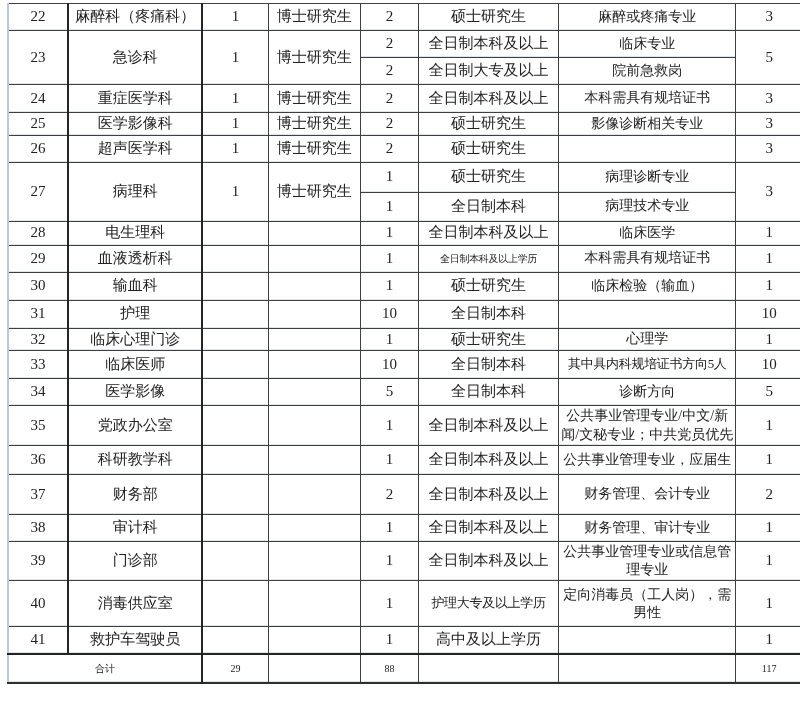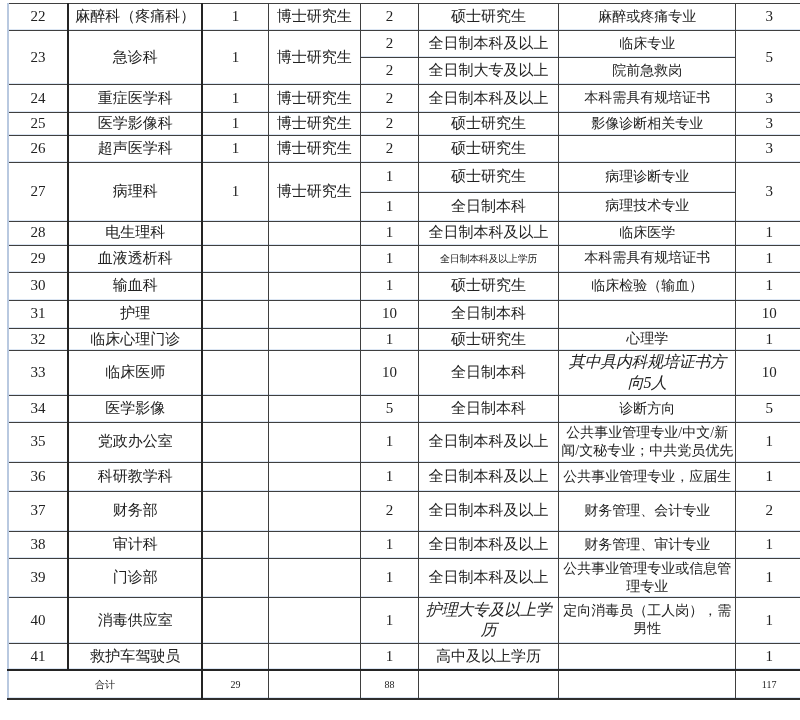--- a/index.html
+++ b/index.html
@@ -35,21 +35,21 @@
     font-size: 15px;
     color: #222222;
     line-height: 1.3;
     box-shadow: inset 0 -1px 0 #dce6f3;
     overflow: hidden;
     word-break: break-all;
   }
   td.col1, td.col2 { border-right: 2px solid #242424; }
   td.col7 { font-size: 14px; }
   td.small { font-size: 10px; letter-spacing: -0.3px; }
-  td.smallish { font-size: 16px; letter-spacing: -0.3px; font-style: italic; }
+  td.smallish { font-size: 13px; letter-spacing: -0.3px; }
   tr.total-row td {
     border-top: 2px solid #242424;
     font-size: 10px;
   }
 </style>
 </head>
 <body>
 
 <div class="canvas">
   <table class="recruit">

